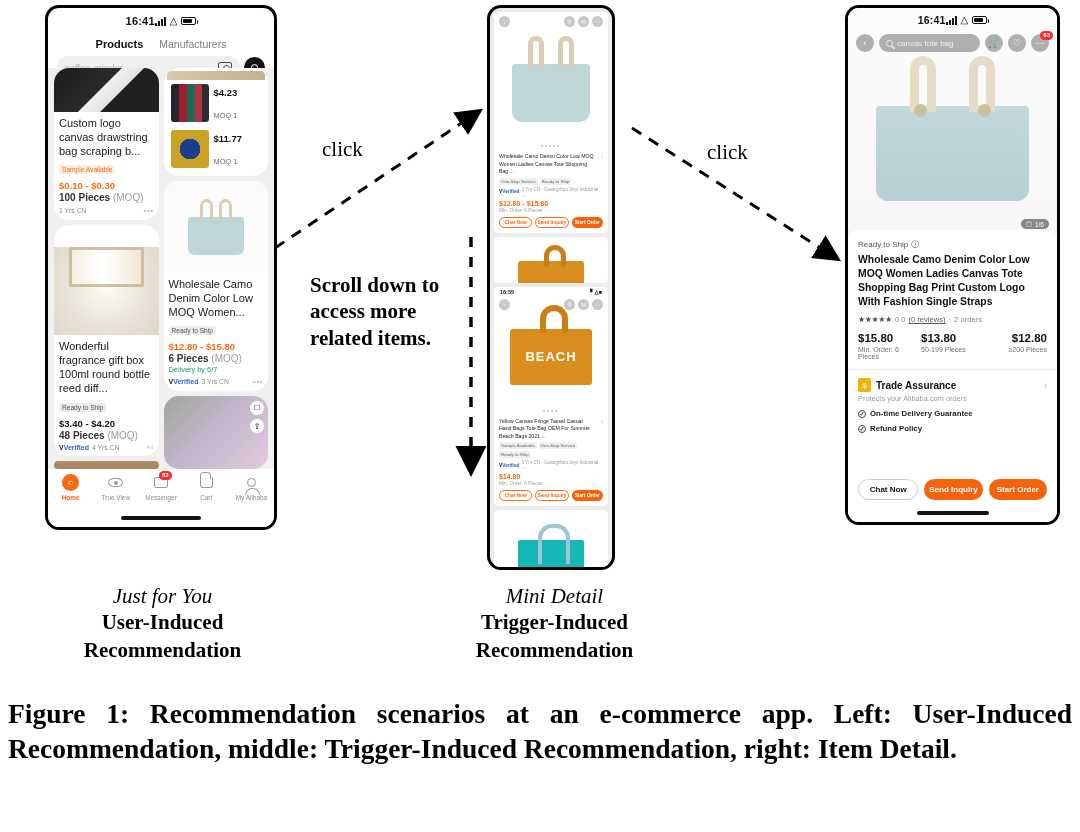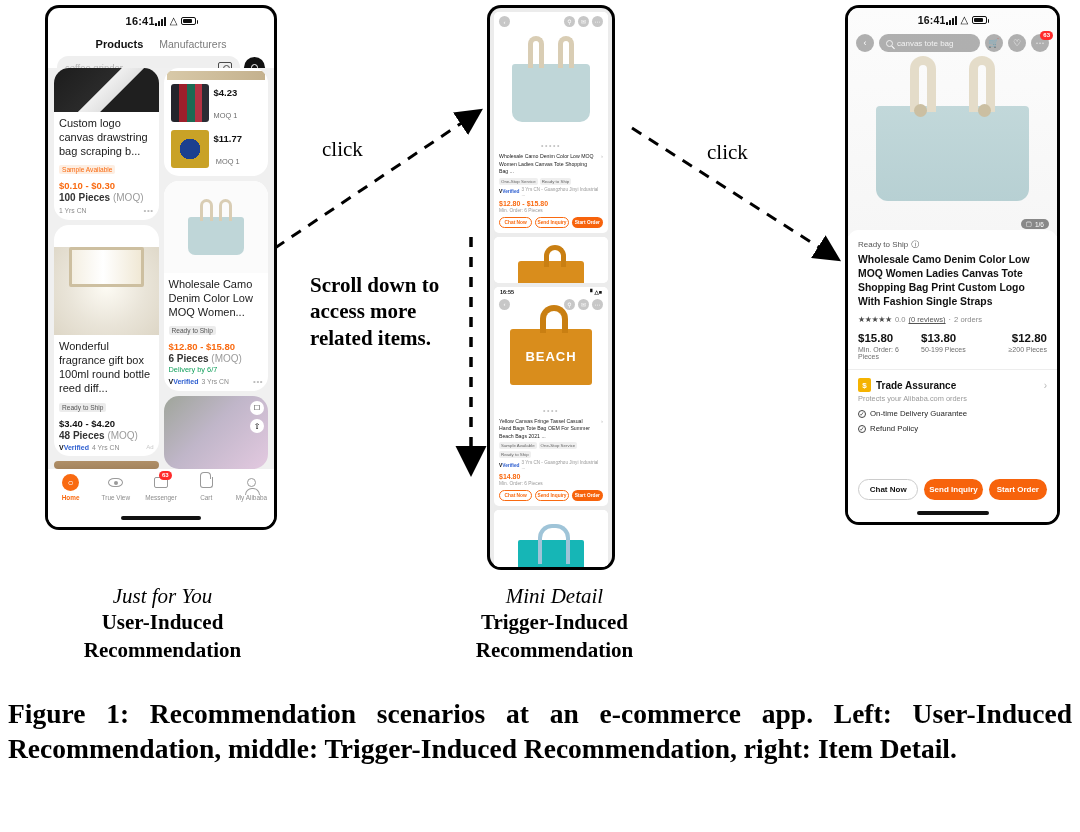--- a/index.html
+++ b/index.html
@@ -54,21 +54,21 @@
   .moq span { color:#9b9b9b; }
   .deliv { font-size:7.4px; color:#12a05c; margin-top:1px; }
   .vrow { display:flex; align-items:center; gap:3px; margin-top:3px; font-size:6.8px; color:#8a8a8a; }
   .vlogo { font-size:7px; font-weight:700; color:#2e5fd0; }
   .vlogo b { color:#111; }
   .dots { margin-left:auto; color:#bbb; letter-spacing:.5px; font-size:8px; }
   .ad { margin-left:auto; font-size:6px; color:#c9c9c9; }
   .smallrow { background:#fff; border-radius:5px; padding:4px; display:flex; gap:5px; align-items:center; }
   .sthumb { width:38px; height:38px; border-radius:3px; }
   .sprice { font-size:9.5px; font-weight:700; color:#111; }
-  .smoq { font-size:7.4px; color:#6d6d6d; margin-top:13px;text-align:center; }
+  .smoq { font-size:7.4px; color:#6d6d6d; margin-top:13px; }
 
   .navbar { position:absolute; left:0; right:0; bottom:0; height:58px; background:#fff; display:flex; padding-top:5px; }
   .navitem { flex:1; display:flex; flex-direction:column; align-items:center; gap:3px; position:relative; }
   .nlabel { font-size:6.4px; color:#8d8d8d; }
   .navitem.active .nlabel { color:#f96a11; font-weight:700; }
   .nicon { width:17px; height:17px; display:flex; align-items:center; justify-content:center; }
   .homeic { width:17px; height:17px; border-radius:50%; background:#f96a11; color:#fff; font-size:10px; display:flex; align-items:center; justify-content:center; }
   .eye { width:15px; height:9px; border:1.3px solid #9a9a9a; border-radius:50% 50% 50% 50%/60% 60% 60% 60%; position:relative; }
   .eye::after { content:""; position:absolute; left:5px; top:2px; width:4px; height:4px; border-radius:50%; background:#9a9a9a; }
   .msg { width:14px; height:11px; border:1.3px solid #9a9a9a; border-radius:2px; }
@@ -122,21 +122,21 @@
   .ptiers { display:flex; margin-top:8px; }
   .tier { flex:1; }
   .tier .pv { font-size:11.5px; font-weight:700; color:#111; }
   .tier .pl { font-size:7px; color:#6f6f6f; margin-top:2px; }
   .rdiv { height:1px; background:#ededed; margin:9px -10px 0; }
   .ta-row { display:flex; align-items:center; gap:5px; margin-top:8px; }
   .ta-ic { width:13px; height:14px; background:#f5b301; border-radius:2px; color:#fff; font-size:8px; font-weight:700; display:flex; align-items:center; justify-content:center; }
   .ta-t { font-size:10px; font-weight:700; color:#111; }
   .ta-ch { margin-left:auto; color:#b8b8b8; font-size:10px; }
   .ta-s { font-size:7.4px; color:#9a9a9a; margin-top:2px; }
-  .chk { display:flex; align-items:center; gap:4px; margin-top:6px; font-size:7.8px; font-weight:400; color:#1f1f1f; }
+  .chk { display:flex; align-items:center; gap:4px; margin-top:6px; font-size:7.8px; font-weight:700; color:#1f1f1f; }
   .chk .c { width:8px; height:8px; border:1px solid #444; border-radius:50%; font-size:6px; display:flex; align-items:center; justify-content:center; }
   .rbtns { position:absolute; left:0; right:0; bottom:22px; display:flex; gap:6px; padding:0 10px; }
   .rbtn { flex:1; height:21px; border-radius:11px; display:flex; align-items:center; justify-content:center; font-size:8px; font-weight:700; }
   .rbtn.out { border:1px solid #ccc; color:#111; }
   .rbtn.fill { background:#f7630c; color:#fff; }
 
   
   .anno { position:absolute; font-family:"Liberation Serif", serif; color:#000; }
   .anno-click { font-size:21px; }
   .anno-scroll { font-size:21px; line-height:1.26; }

